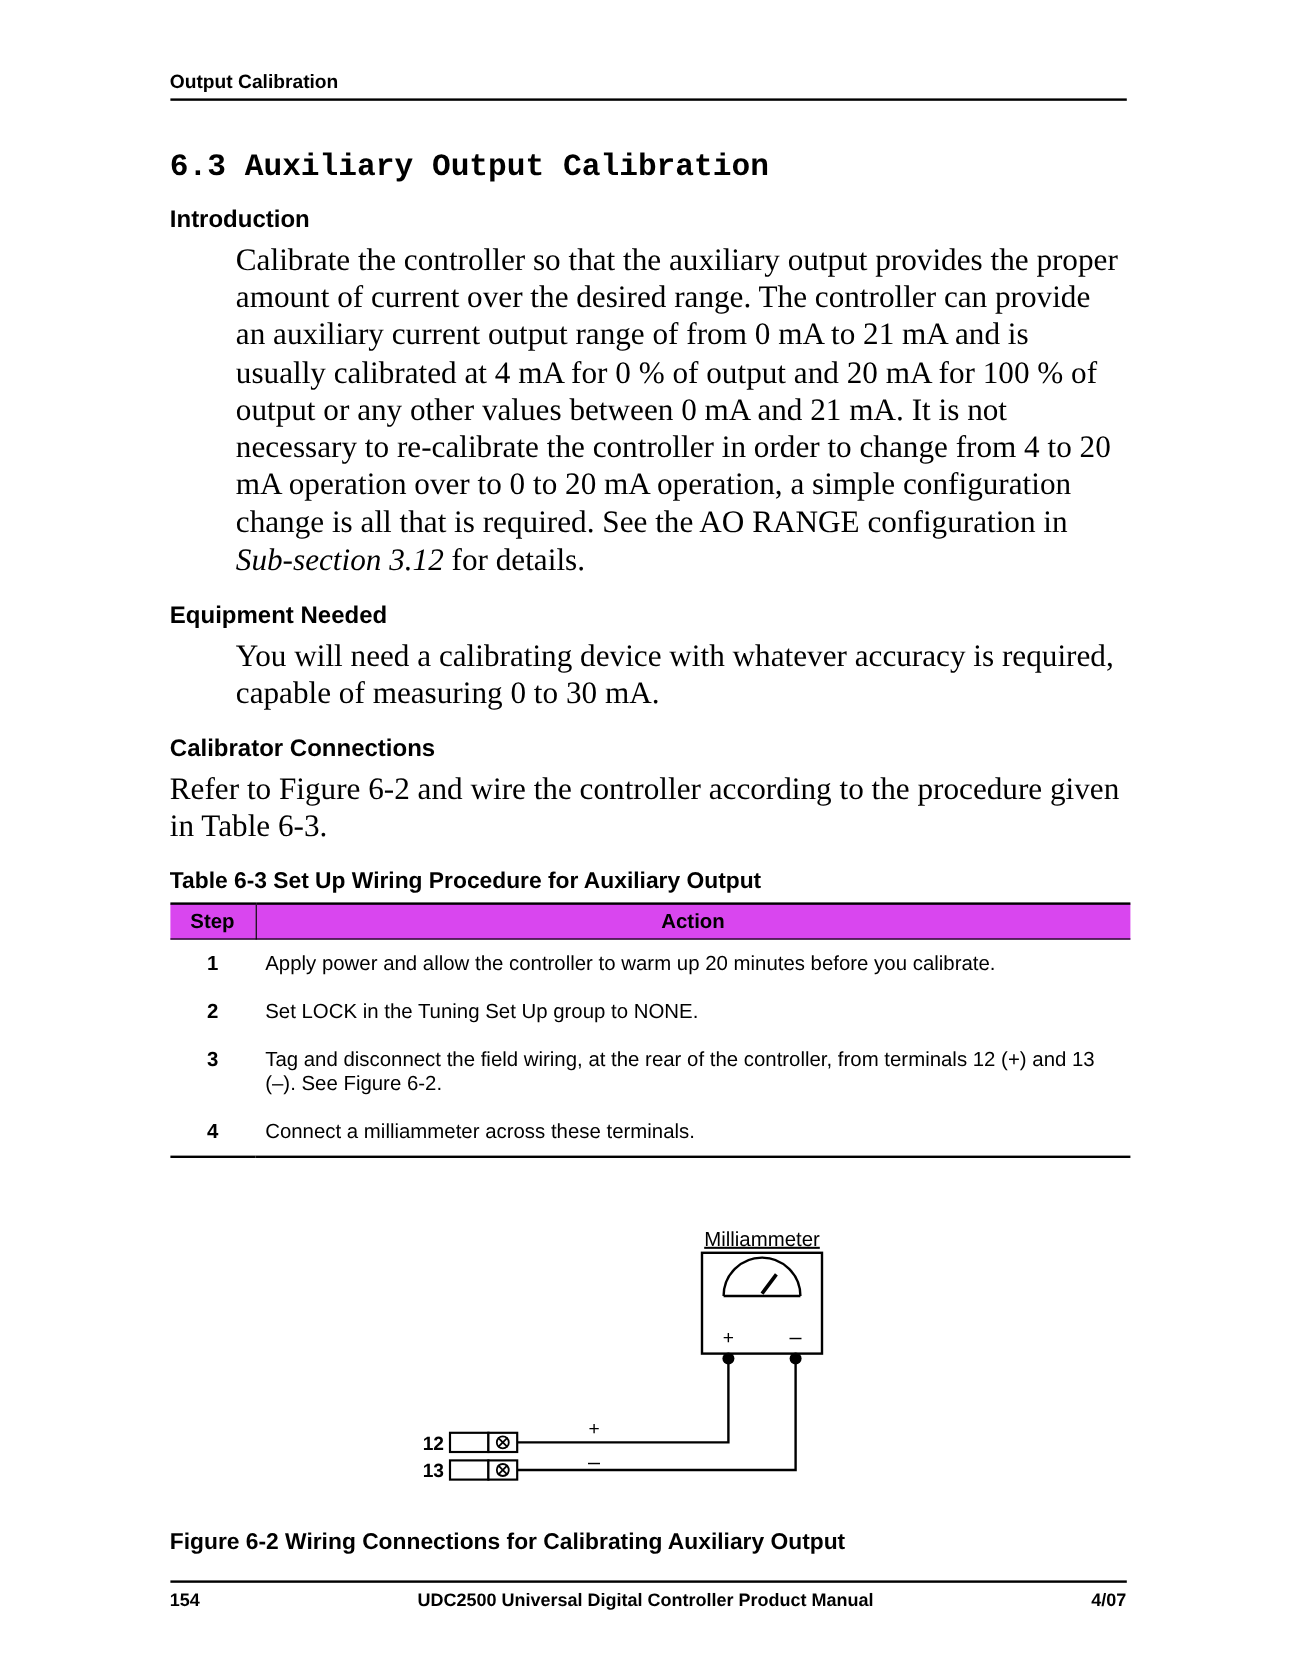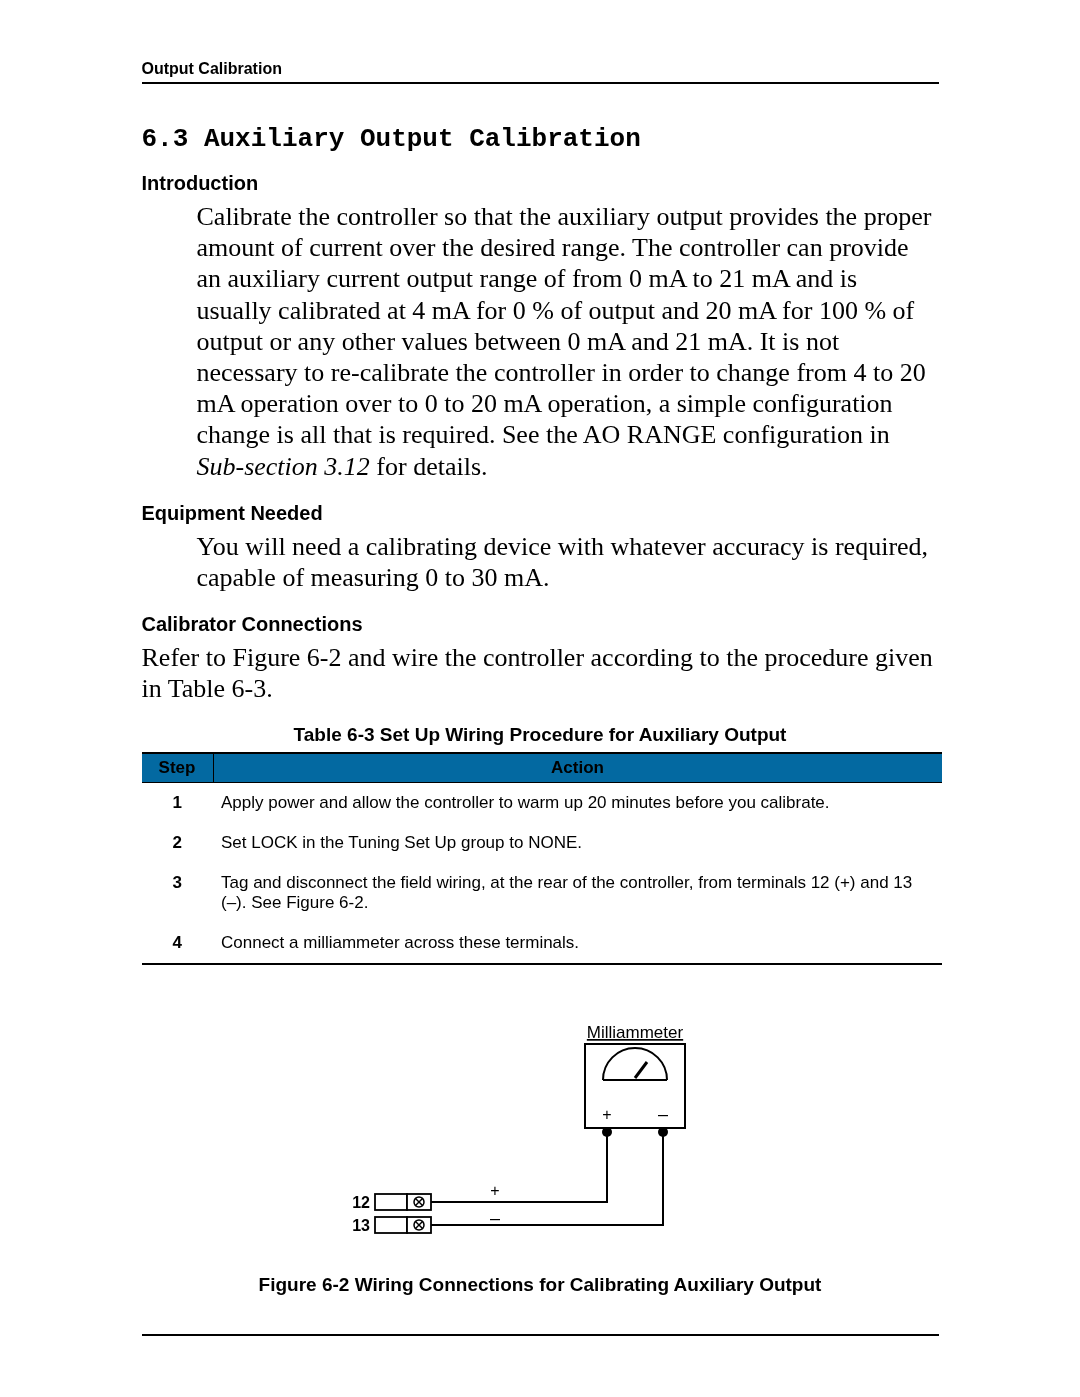--- a/index.html
+++ b/index.html
@@ -48,34 +48,34 @@
     font-size: 26px;
     line-height: 1.2;
     margin: 0 0 20px 0;
     padding-left: 55px;
   }
   .italic { font-style: italic; }
   .table-caption, .figure-caption {
     font-family: Arial, Helvetica, sans-serif;
     font-weight: bold;
     font-size: 19px;
-    text-align: center;
+    text-align: left;
     margin: 10px 0 6px 0;
   }
   table.proc {
     width: 800px;
     margin: 0 auto;
     border-collapse: collapse;
     font-family: Arial, Helvetica, sans-serif;
     font-size: 17px;
   }
   table.proc th {
     border-top: 2px solid #000;
     border-bottom: 1px solid #000;
-    background: #0369a1;
+    background: #d946ef;
     font-weight: bold;
     padding: 4px 8px;
     text-align: center;
   }
   table.proc th.step-col { width: 55px; border-right: 1px solid #000; }
   table.proc td {
     padding: 10px 8px;
     vertical-align: top;
   }
   table.proc td.step {
@@ -191,15 +191,20 @@
       <rect x="82" y="197" width="24" height="16" fill="#fff" stroke="#000" stroke-width="1.8"></rect>
       <circle cx="94" cy="205" r="5" fill="none" stroke="#000" stroke-width="1.5"></circle>
       <line x1="90" y1="201" x2="98" y2="209" stroke="#000" stroke-width="1.5"></line>
       <line x1="98" y1="201" x2="90" y2="209" stroke="#000" stroke-width="1.5"></line>
     </svg>
     <div class="figure-caption">Figure 6-2  Wiring Connections for Calibrating Auxiliary Output</div>
   </div>
 
   <div class="footer">
     <hr class="rule-footer">
+    <div class="row">
+      <span>154</span>
+      <span>UDC2500 Universal Digital Controller Product Manual</span>
+      <span>4/07</span>
+    </div>
   </div>
 
 </div>
 
 </body></html>

